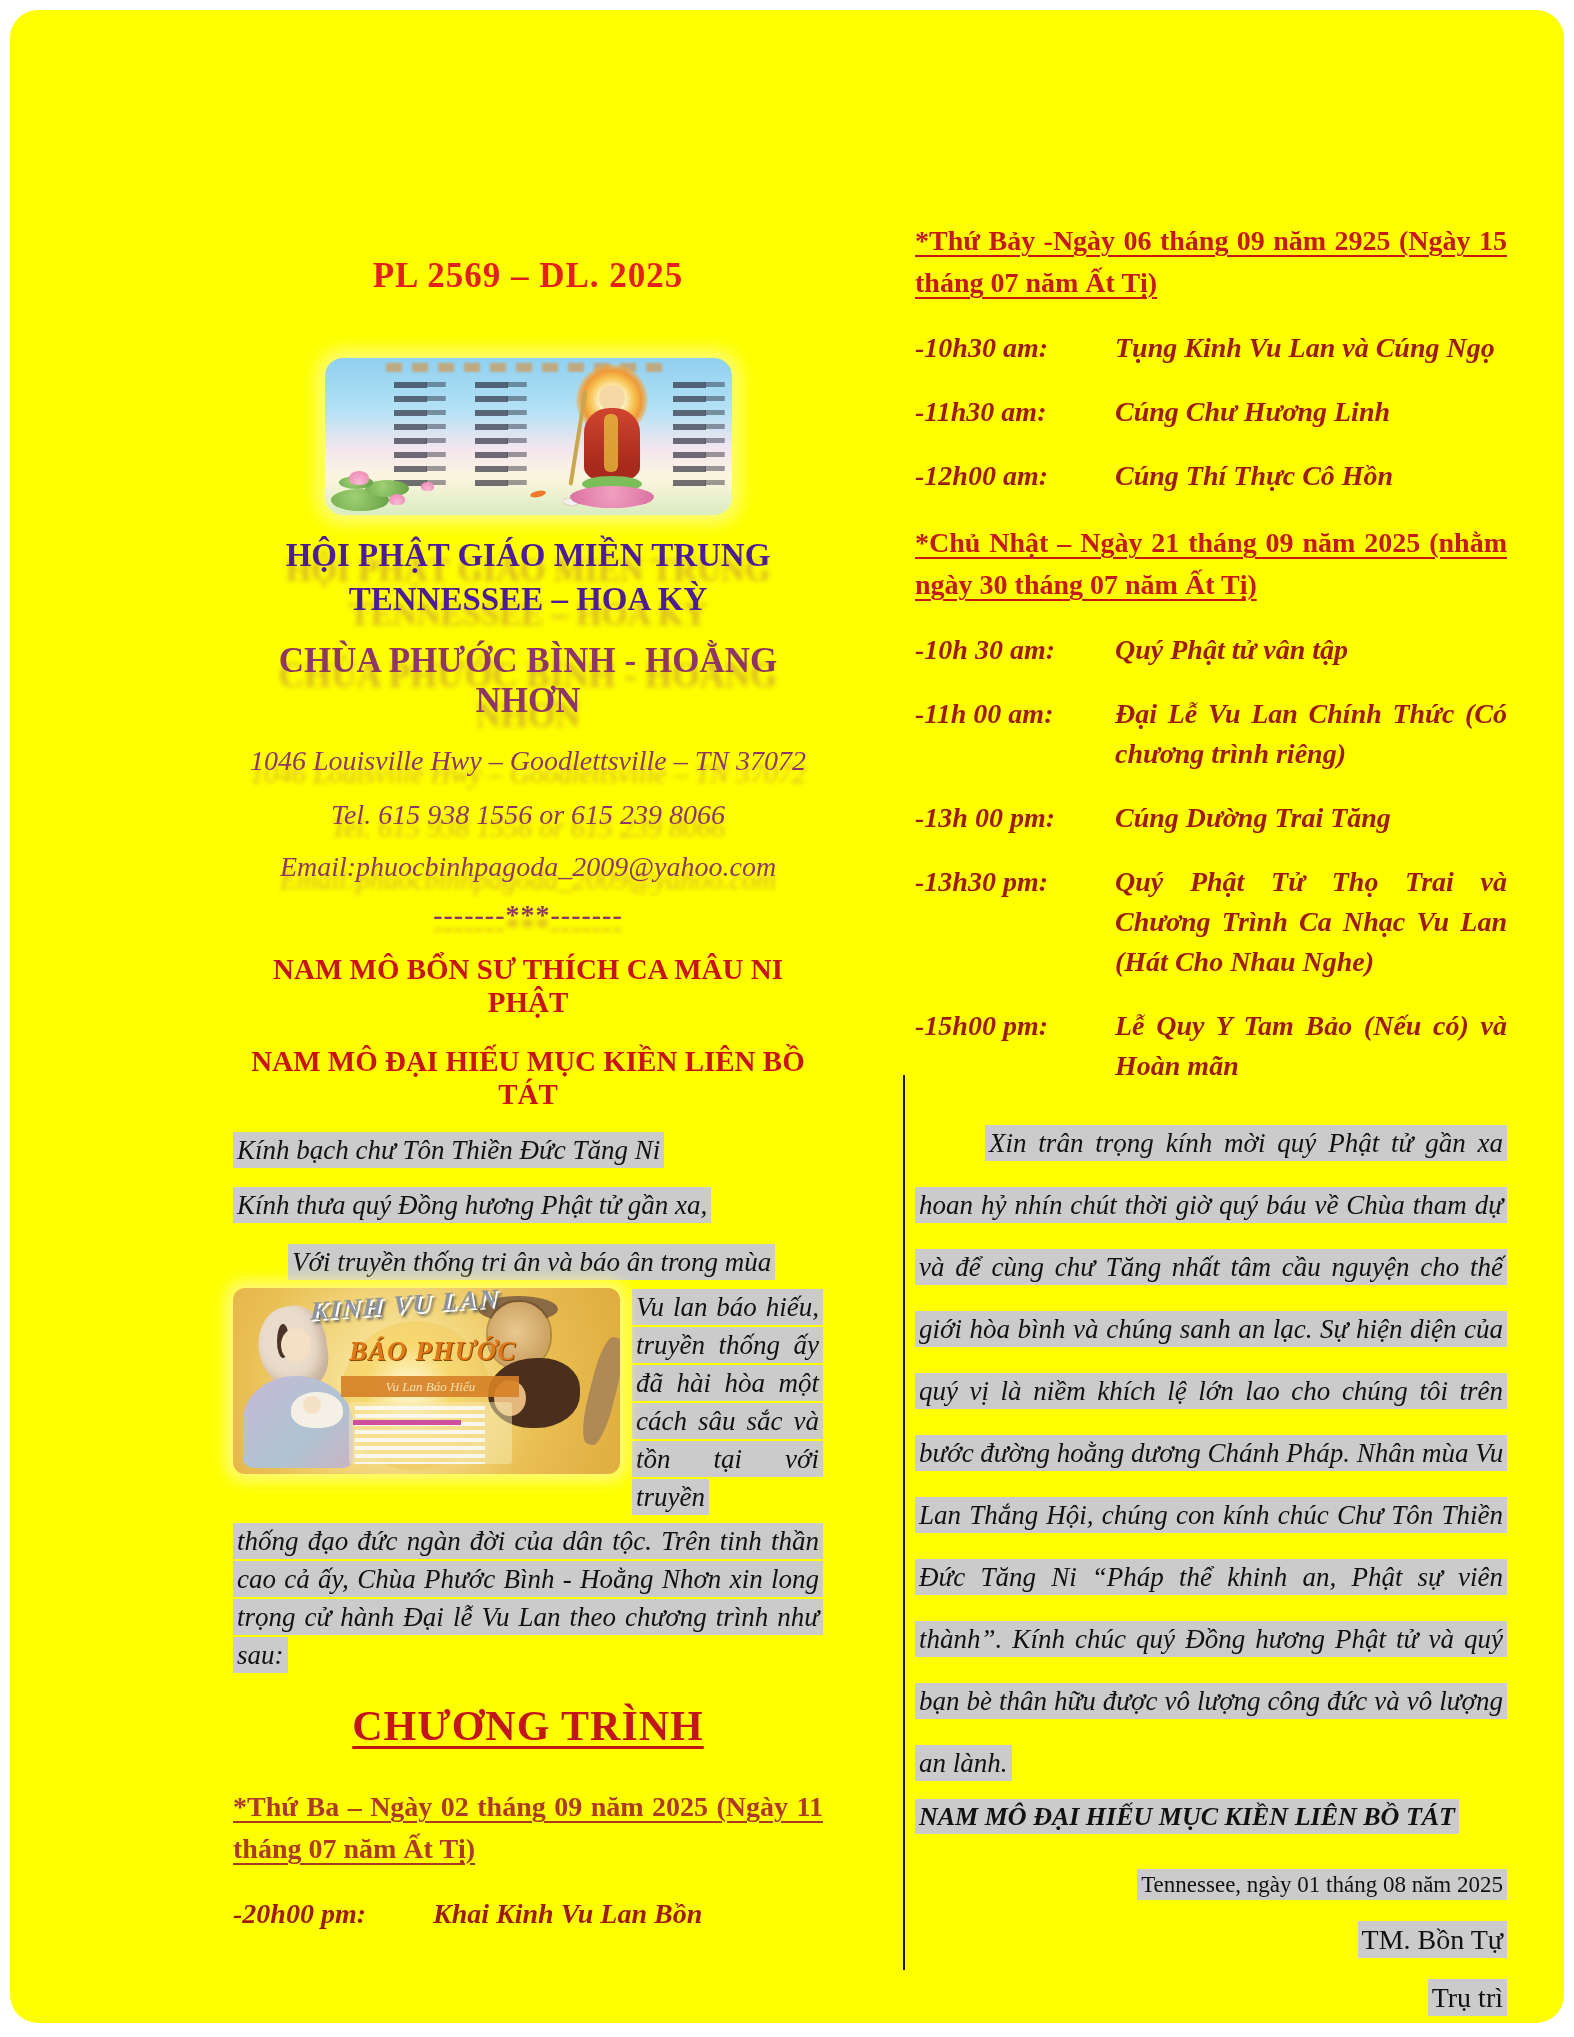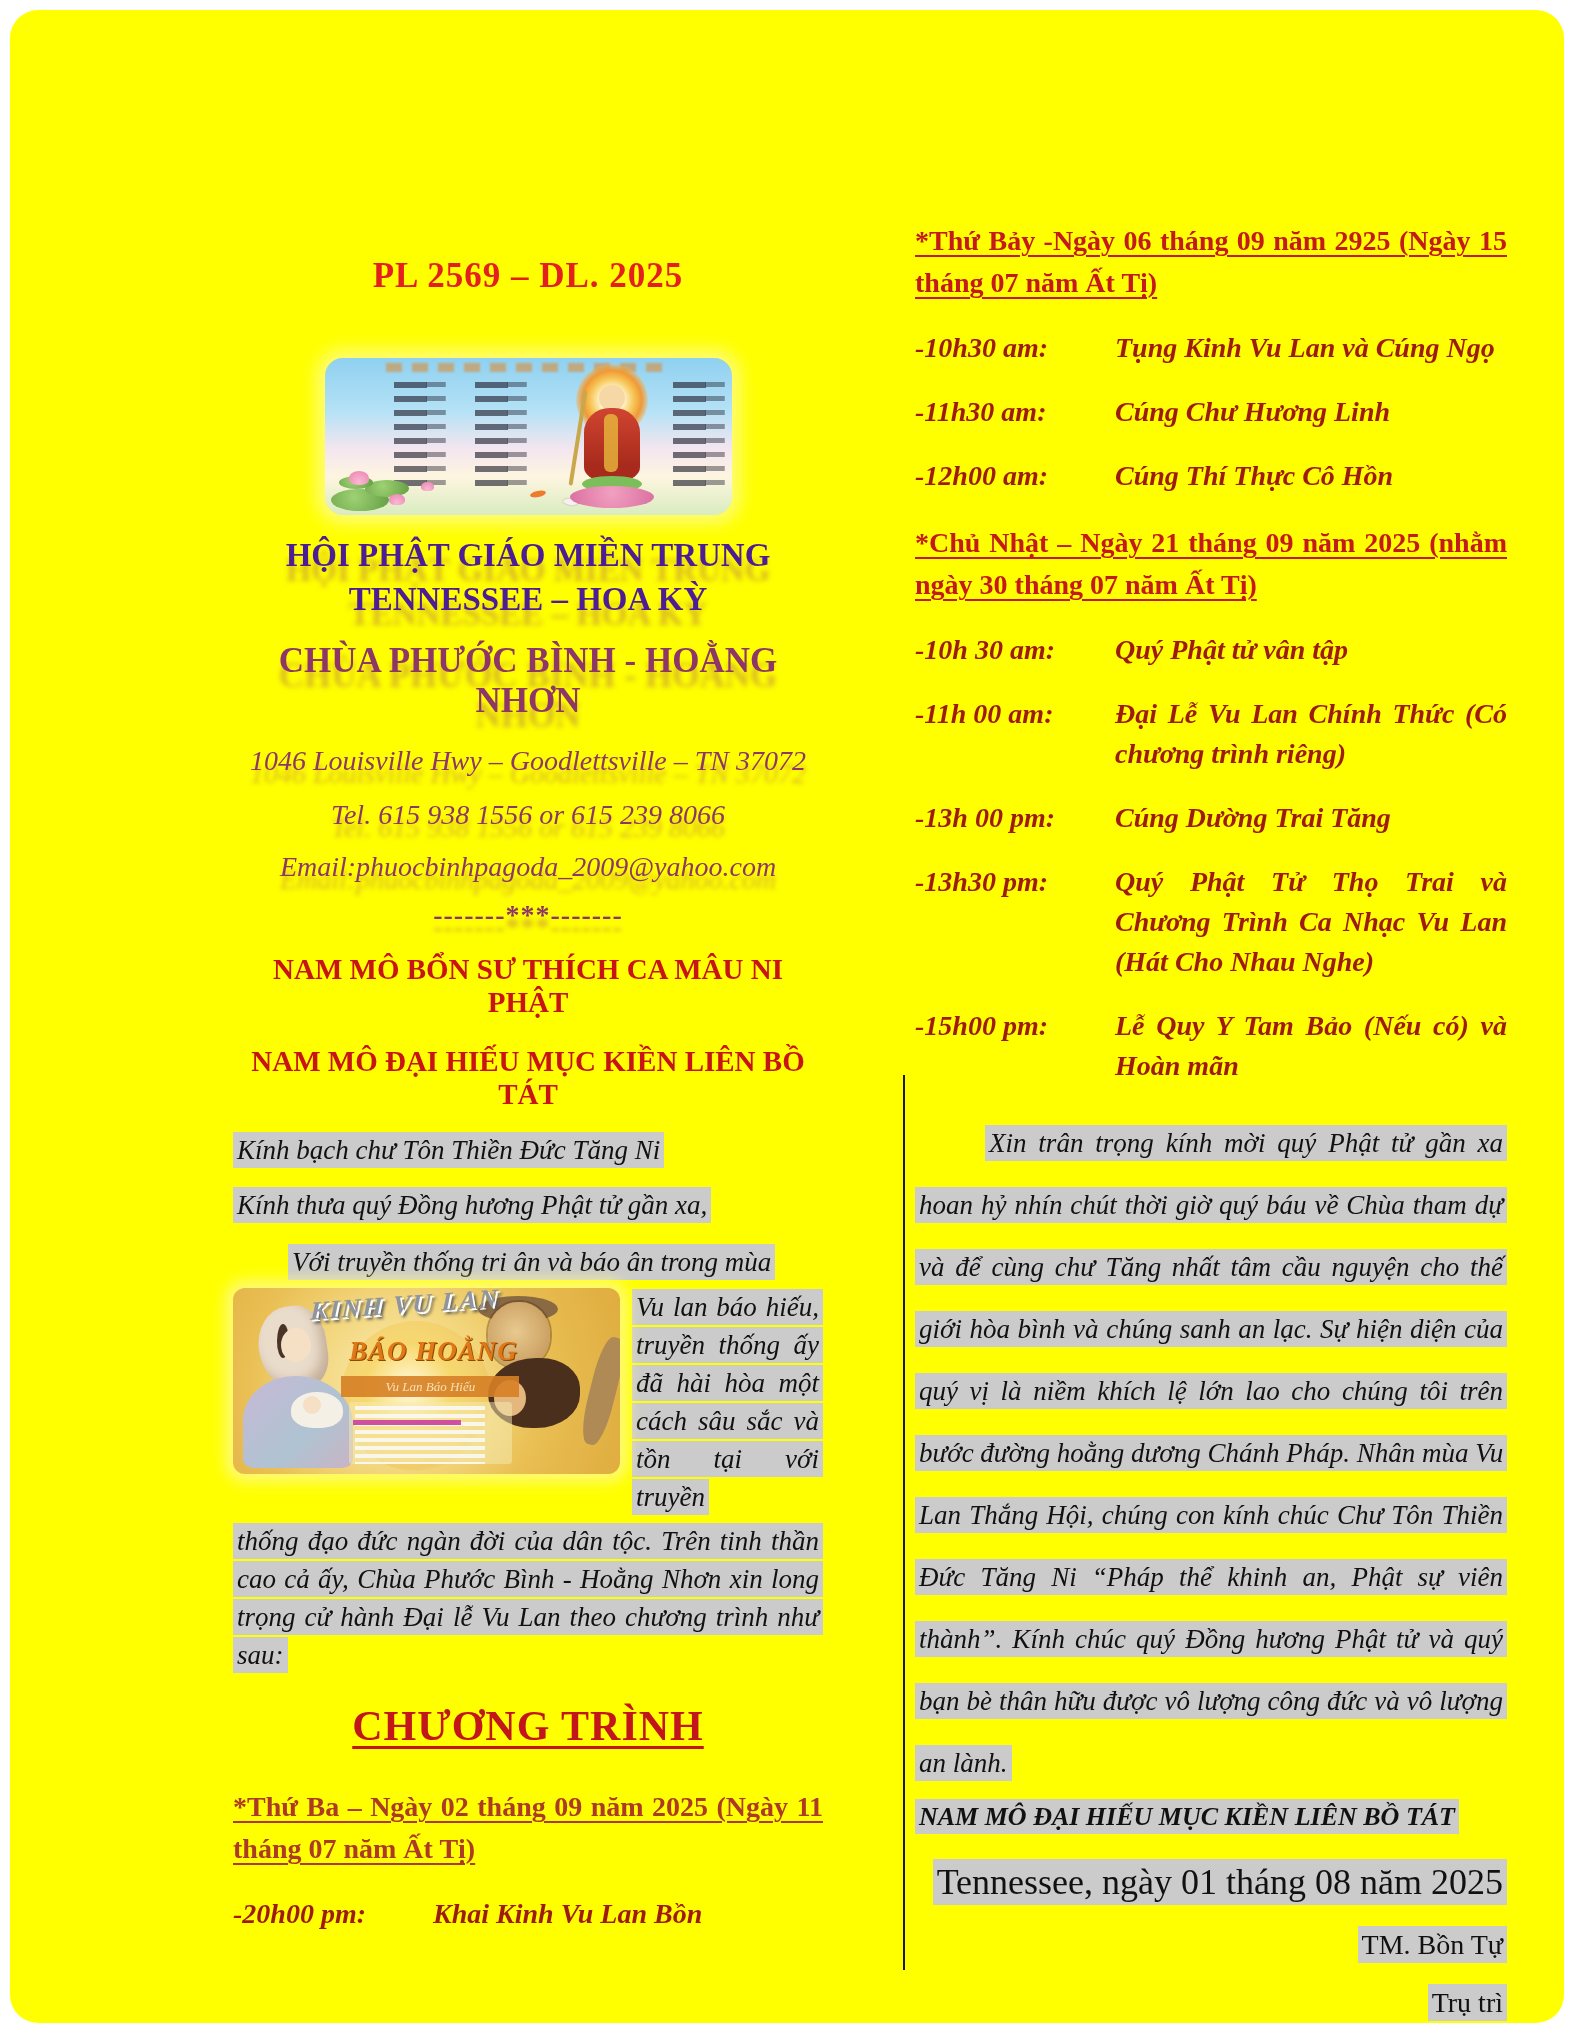--- a/index.html
+++ b/index.html
@@ -42,21 +42,21 @@
   .left-heading{color:#AD3A24;}
   .right-heading{color:#C41A1A;margin-top:0;}
   .right-heading2{margin-top:26px;}
   .srow{display:flex;margin-top:24px;font-size:28px;font-weight:bold;font-style:italic;color:#9E1B10;line-height:40px;}
   .stime{flex:0 0 200px;}
   .sdesc{flex:1;text-align:justify;text-align-last:left;}
 
   
   .invite{font-size:27px;font-style:italic;line-height:62px;margin-top:26px;text-indent:70px;text-align:justify;text-align-last:left;}
   .r-homage{font-size:26px;font-weight:bold;font-style:italic;margin-top:8px;}
-  .dateline{font-size:36px;margin-top:29px;text-align:right;}
+  .dateline{font-size:23px;margin-top:40px;text-align:right;}
   .sig{font-size:28px;text-align:right;margin-top:26px;}
 
   .divider{position:absolute;left:893px;top:1065px;width:2px;height:895px;background:#1A1A1A;}
 
   
   .banner{position:relative;width:407px;height:157px;margin:62px auto 0 auto;border-radius:18px;overflow:hidden;
     background:linear-gradient(180deg,#8FD0F0 0%,#B5E2F6 34%,#F4E6EF 58%,#FDF5DF 76%,#D9ECC0 100%);
     box-shadow:0 0 16px 9px rgba(255,252,120,0.95);}
   .ghost-text{position:absolute;top:5px;left:15%;width:70%;height:9px;opacity:.55;filter:blur(1.2px);
     background:repeating-linear-gradient(90deg,#E08828 0 16px,transparent 16px 26px);}
@@ -188,21 +188,21 @@
           <div class="baby-face"></div>
         </div>
         <div class="sketch">
           <div class="g-hair"></div>
           <div class="g-head"></div>
           <div class="s-arm"></div>
           <div class="d-hair"></div>
           <div class="d-face"></div>
         </div>
         <div class="card-title">KINH VU LAN</div>
-        <div class="card-title2">BÁO HOẰNG</div>
+        <div class="card-title2">BÁO PHƯỚC</div>
         <div class="ribbon">Vu Lan Báo Hiếu</div>
         <div class="tracklist"></div>
         <div class="track-hi"></div>
       </div>
       <div class="beside"><span class="hl">Vu lan báo hiếu, truyền thống ấy đã hài hòa một cách sâu sắc và tồn tại với truyền</span></div>
     </div>
 
     <div class="below-para j"><span class="hl">thống đạo đức ngàn đời của dân tộc. Trên tinh thần cao cả ấy, Chùa Phước Bình - Hoằng Nhơn  xin long trọng cử hành Đại lễ Vu Lan theo chương trình như sau:</span></div>
 
     <div class="program center">CHƯƠNG TRÌNH</div>

